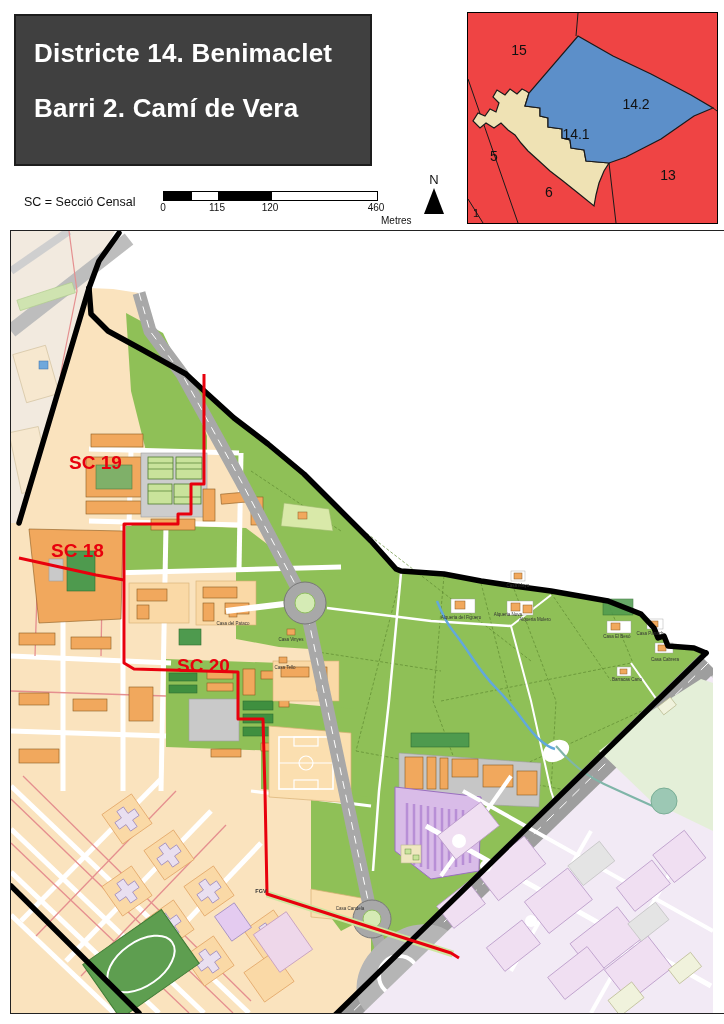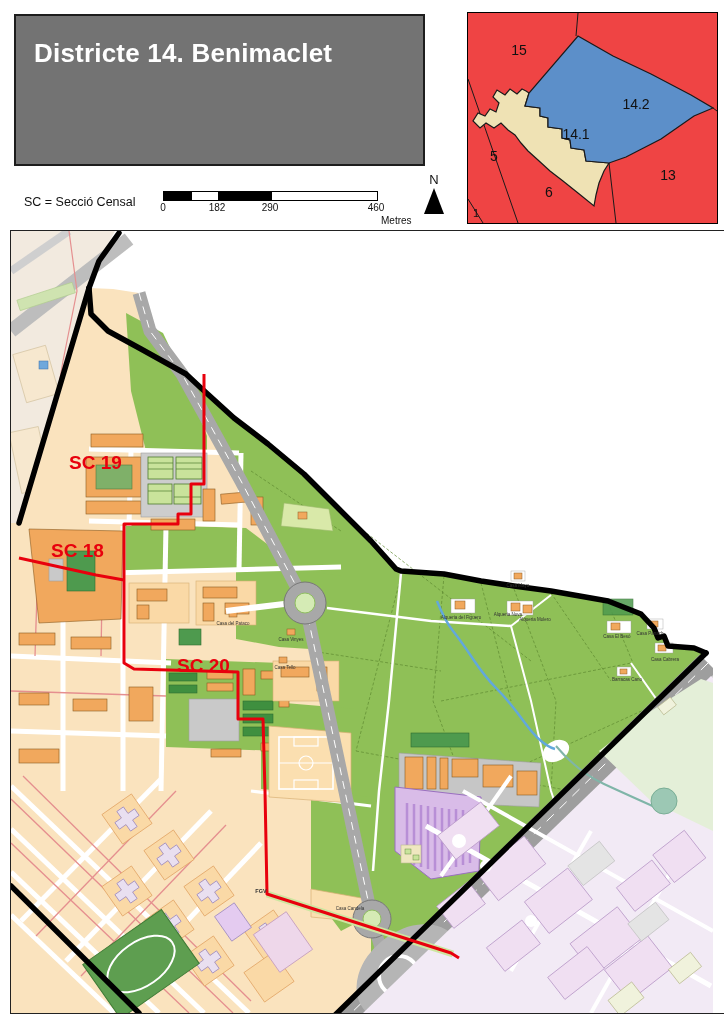--- a/index.html
+++ b/index.html
@@ -1,22 +1,22 @@
 <!DOCTYPE html>
 <html><head>
 <meta charset="utf-8">
 <style>
   html,body{margin:0;padding:0;}
   body{
     width:724px;height:1024px;position:relative;background:#ffffff;
     font-family:"Liberation Sans",sans-serif;overflow:hidden;
   }
   .title-box{
-    position:absolute;left:14px;top:14px;width:411px;height:152px;
-    background:#737373;border:2px solid #1d1d1d;color:#ffffff;
+    position:absolute;left:14px;top:14px;width:358px;height:152px;
+    background:#404040;border:2px solid #1d1d1d;color:#ffffff;
     padding-left:18px;box-sizing:border-box;
   }
   .title-box .line{font-weight:bold;font-size:26px;letter-spacing:0.2px;}
   .title-box .line1{margin-top:22px;}
   .title-box .line2{margin-top:24px;}
   .sc-note{position:absolute;left:24px;top:195px;font-size:12.5px;color:#111;}
   .scalebar{position:absolute;left:163px;top:191px;width:213px;}
   .bar{display:flex;height:8px;border:1px solid #000;width:213px;box-sizing:content-box;}
   .bar .seg{height:100%;}
   .seg.b{background:#000;}
@@ -41,35 +41,36 @@
   text{font-family:"Liberation Sans",sans-serif;}
   .sc-label{font-weight:bold;font-size:19px;}
   .tiny{font-size:4.5px;fill:#333333;text-anchor:middle;}
   .inset-num{font-size:14px;fill:#111;text-anchor:middle;}
 </style>
 </head>
 <body>
 
 <div class="title-box">
   <div class="line line1">Districte 14. Benimaclet</div>
+  <div class="line line2">Barri 2. Camí de Vera</div>
 </div>
 
 <div class="sc-note">SC = Secció Censal</div>
 
 <div class="scalebar">
   <div class="bar">
     <div class="seg b" style="width:27px"></div>
     <div class="seg w" style="width:27px"></div>
     <div class="seg b" style="width:53px"></div>
     <div class="seg w" style="width:106px"></div>
   </div>
   <div class="ticks">
     <span style="left:0">0</span>
-    <span style="left:54px">182</span>
-    <span style="left:107px">290</span>
+    <span style="left:54px">115</span>
+    <span style="left:107px">120</span>
     <span style="left:213px">460</span>
   </div>
   <div class="metres">Metres</div>
 </div>
 
 <div class="north">
   <div class="n">N</div>
   <div class="tri"></div>
 </div>
 

